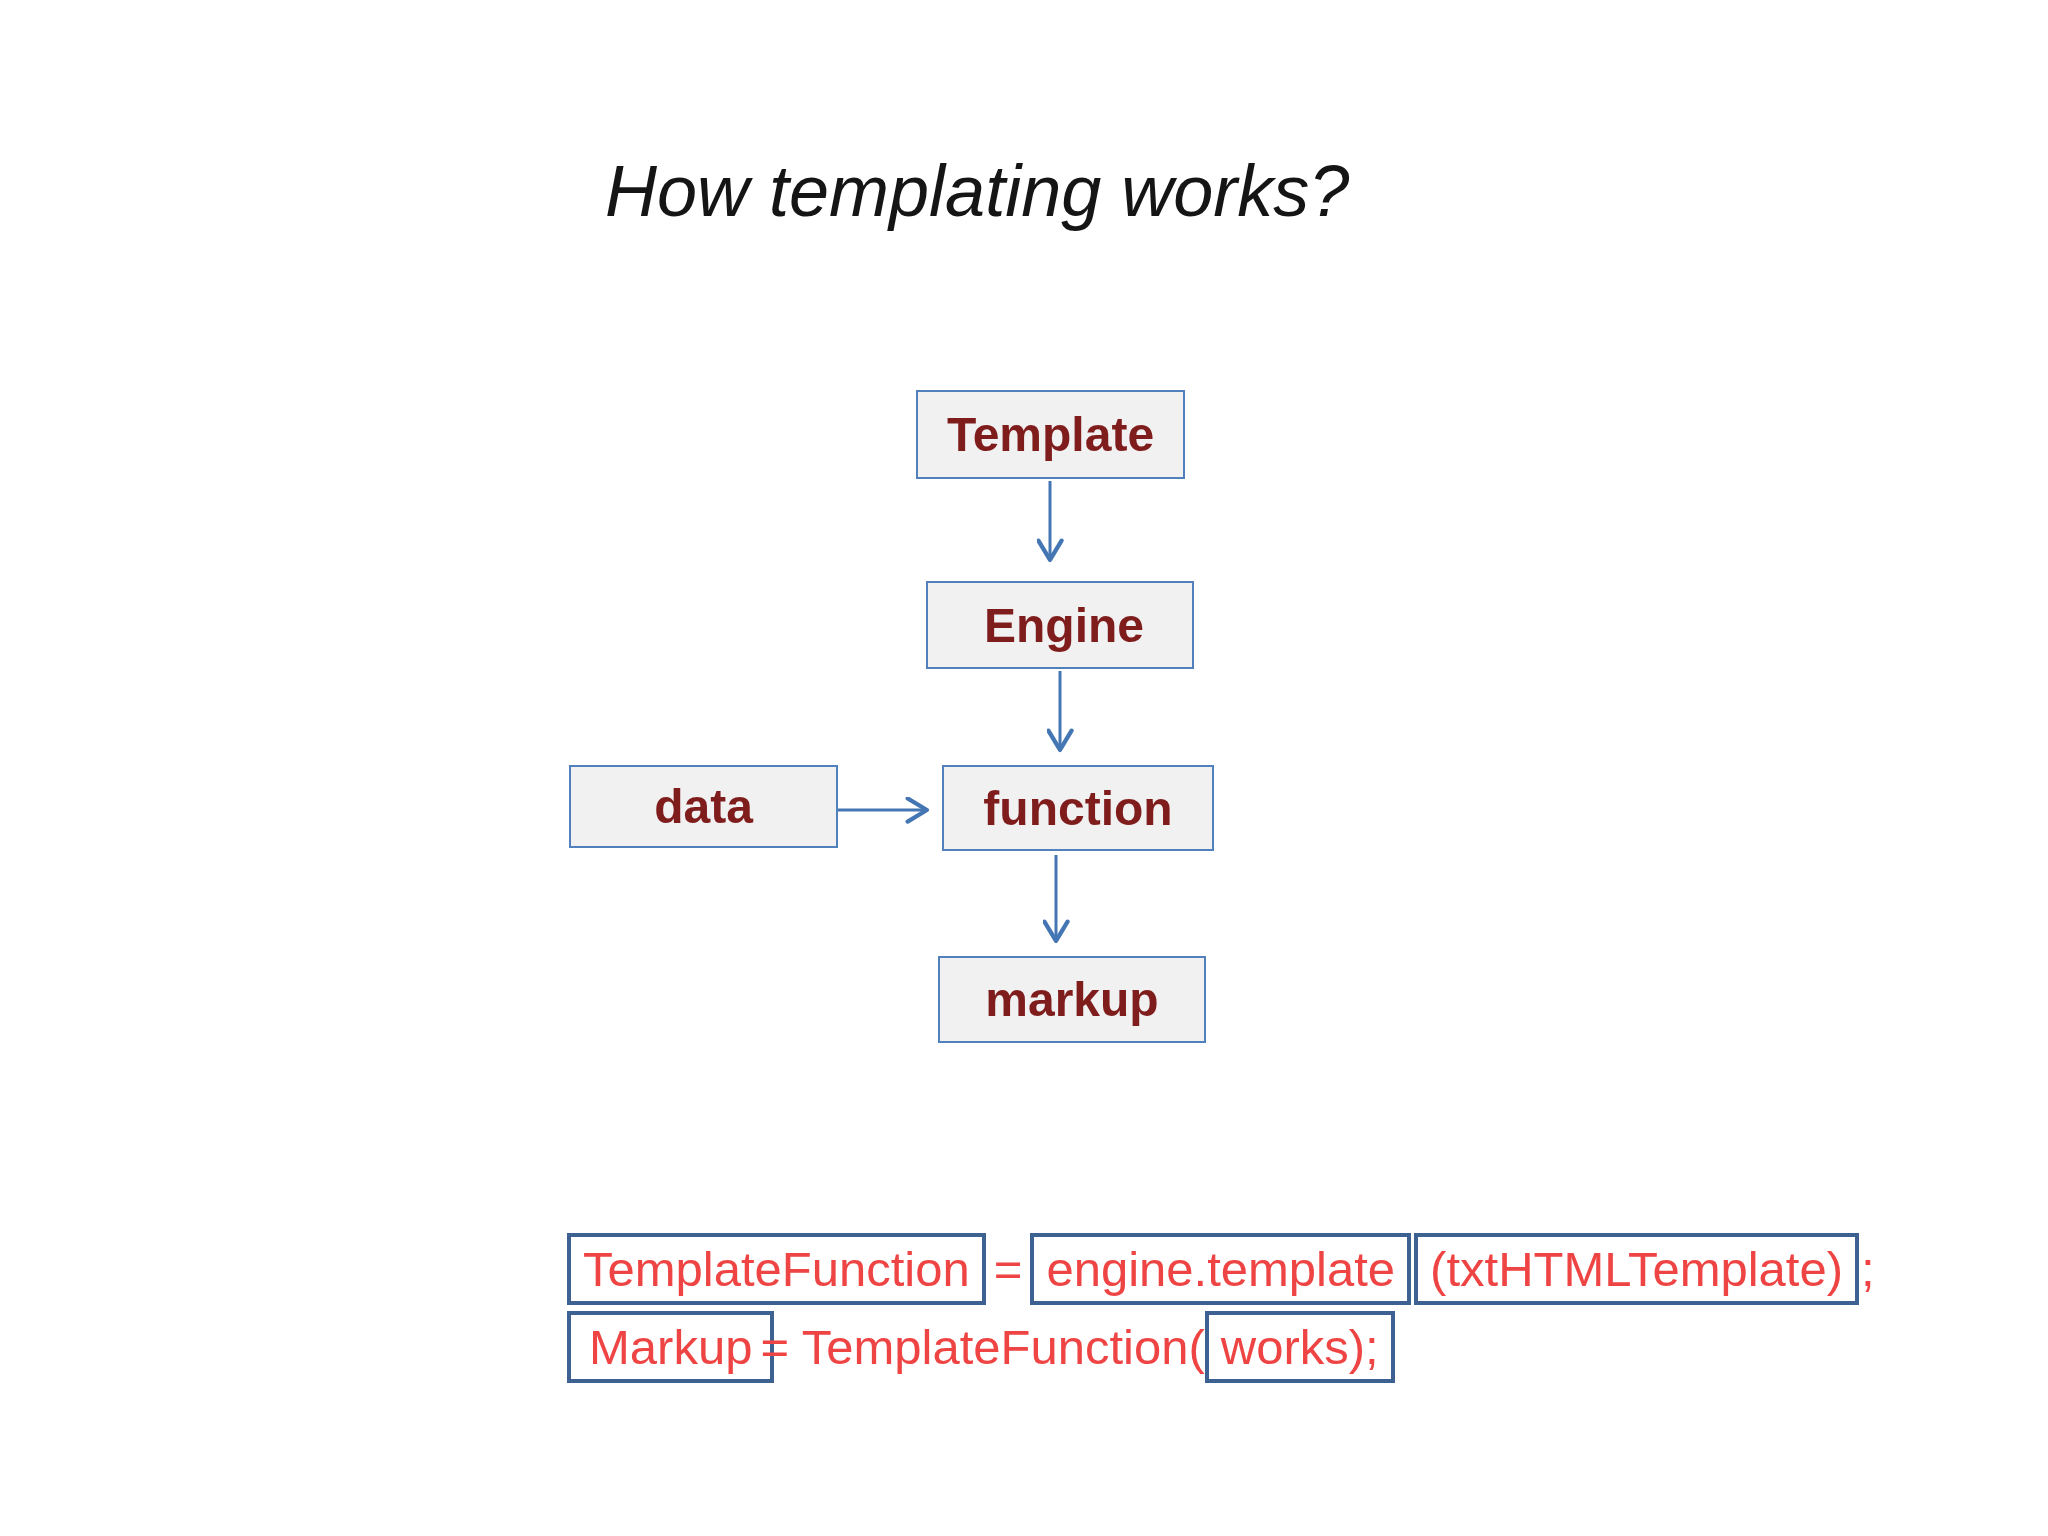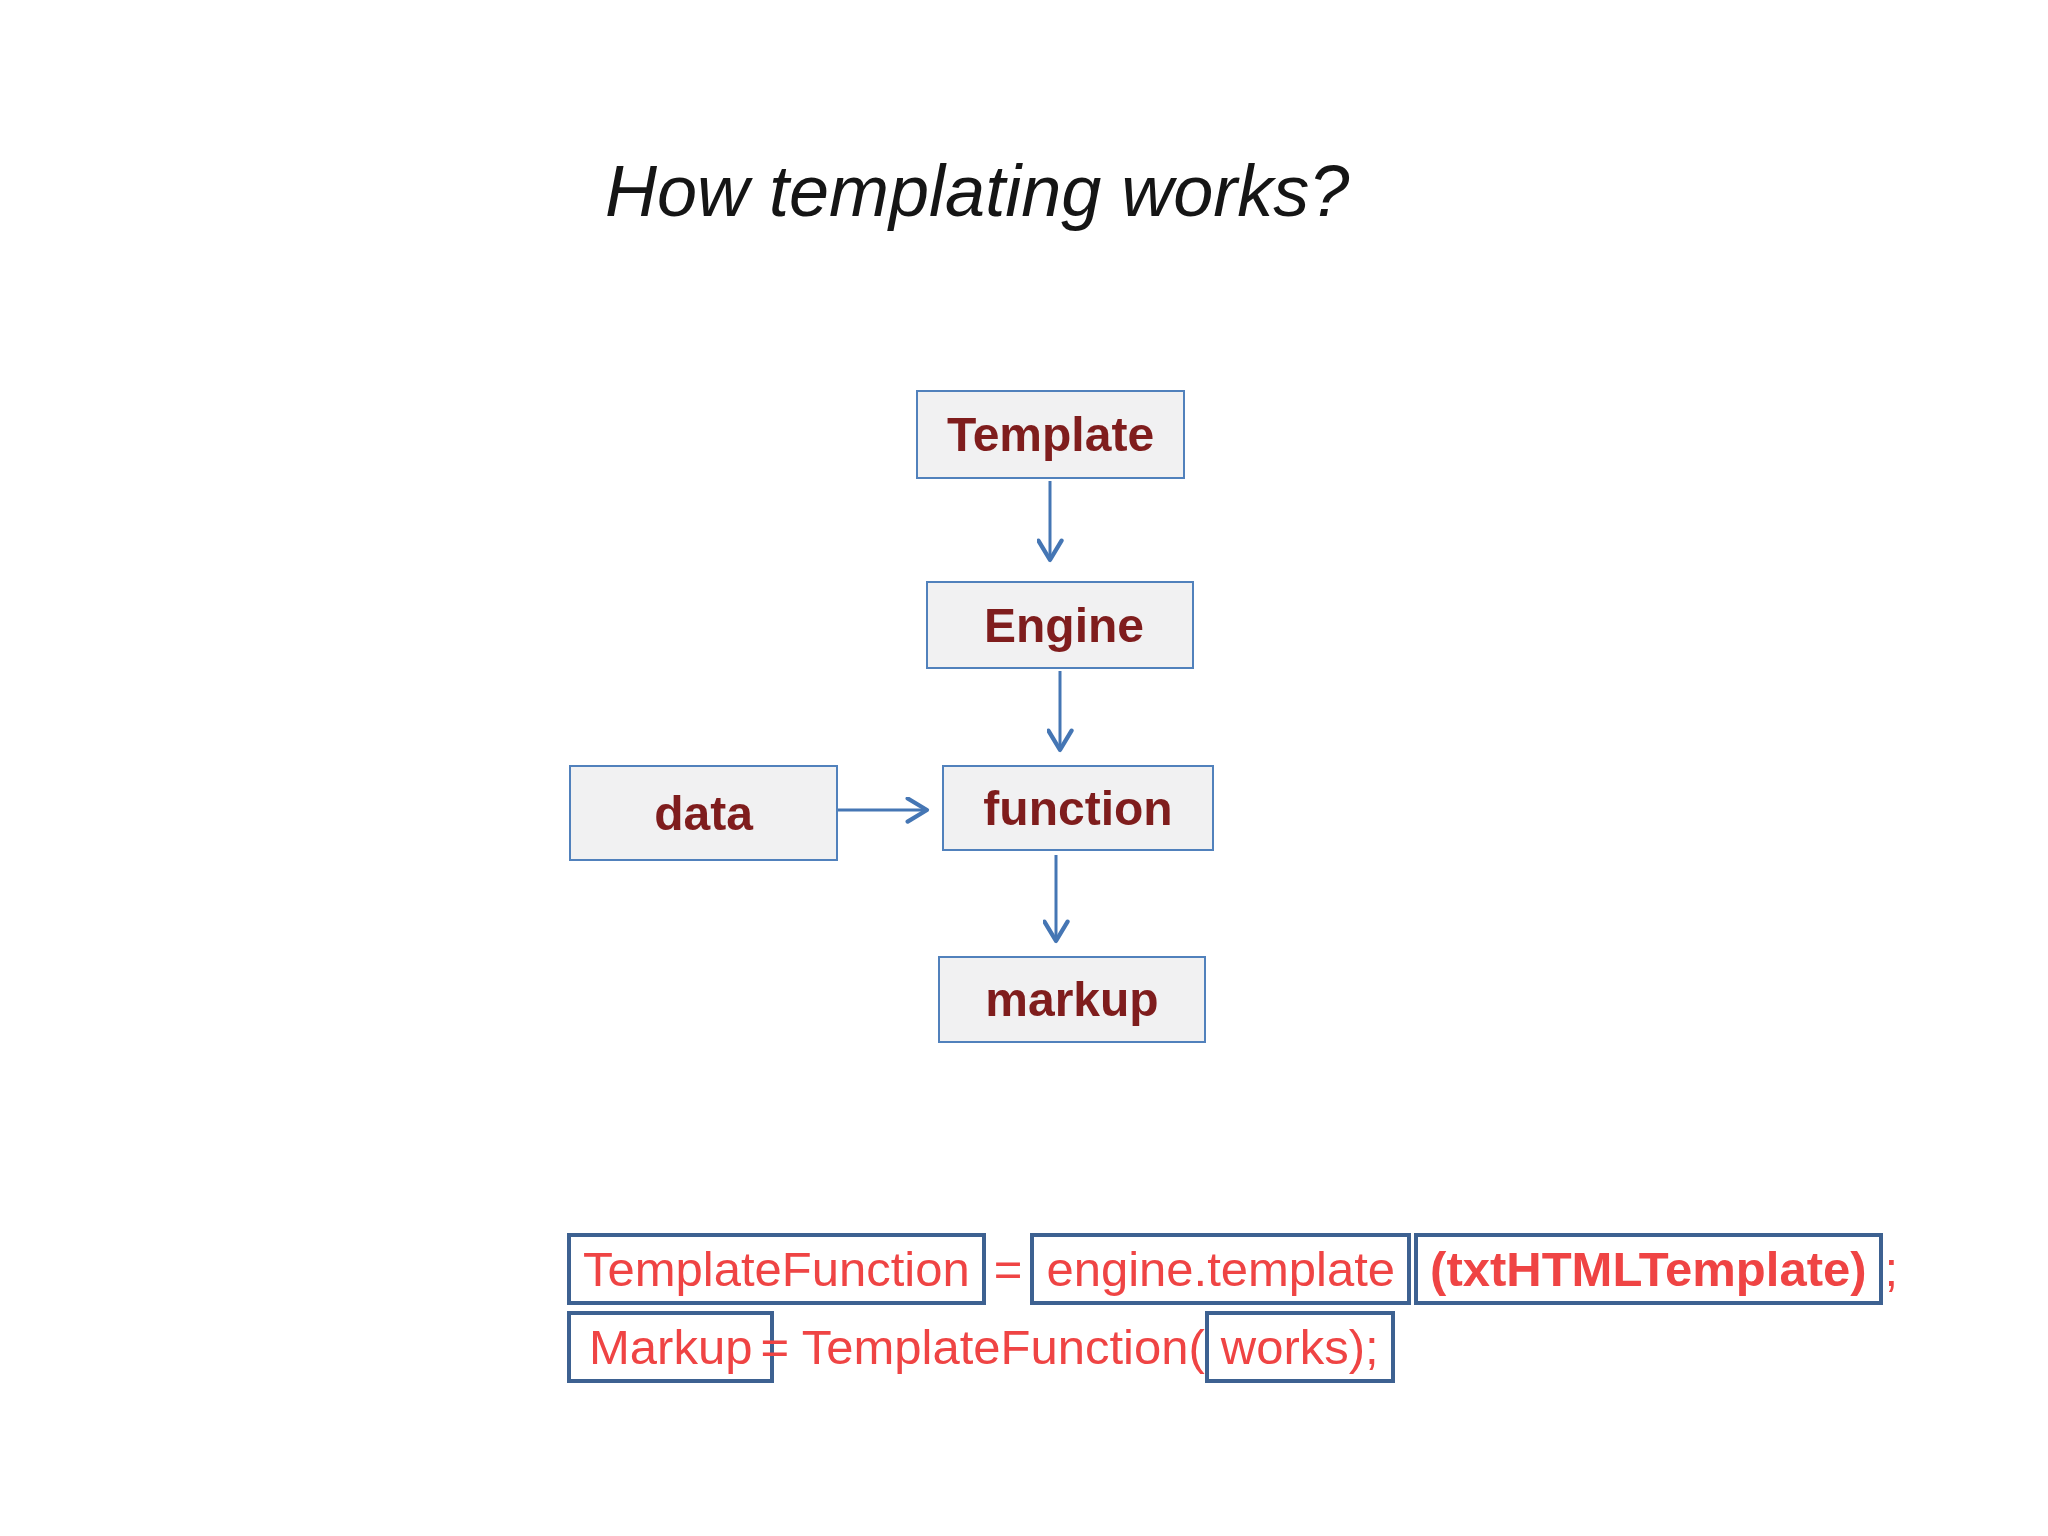--- a/index.html
+++ b/index.html
@@ -35,21 +35,21 @@
     border: 2.5px solid #5181bc;
     display: flex;
     align-items: center;
     justify-content: center;
     font-weight: 700;
     font-size: 48px;
     color: #7f1d1d;
   }
   .n-template { left: 916px; top: 390px; width: 269px; height: 89px; }
   .n-engine   { left: 926px; top: 581px; width: 268px; height: 88px; padding-left: 8px; }
-  .n-data     { left: 569px; top: 765px; width: 269px; height: 96px; }
+  .n-data     { left: 569px; top: 765px; width: 269px; height: 83px; }
   .n-function { left: 942px; top: 765px; width: 272px; height: 86px; }
   .n-markup   { left: 938px; top: 956px; width: 268px; height: 87px; }
 
   
   .arrows {
     position: absolute;
     left: 0; top: 0;
     width: 2048px;
     height: 1536px;
     pointer-events: none;
@@ -74,21 +74,21 @@
     display: flex;
     align-items: center;
     padding: 0 12px;
   }
   .plain, .op {
     display: flex;
     align-items: center;
     height: 72px;
   }
   .op { margin: 0 8px; }
-  .box-gap { margin-left: 3px; font-weight: bold; }
+  .box-gap { margin-left: 3px; }
   .suffix { margin-left: 2px; }
   .row2 .mid { margin-left: -14px; }
   .row2 .cbox-markup { padding: 0 18px; }
 </style>
 </head>
 <body>
 
 <div class="slide">
 
   <h1 class="title">How templating works?</h1>

